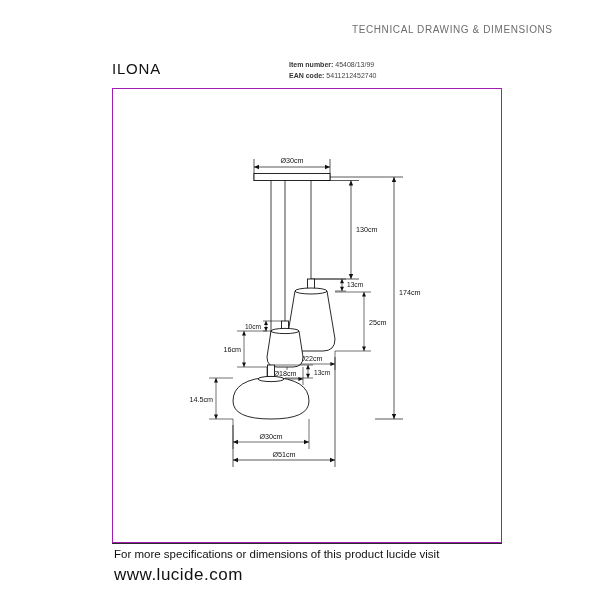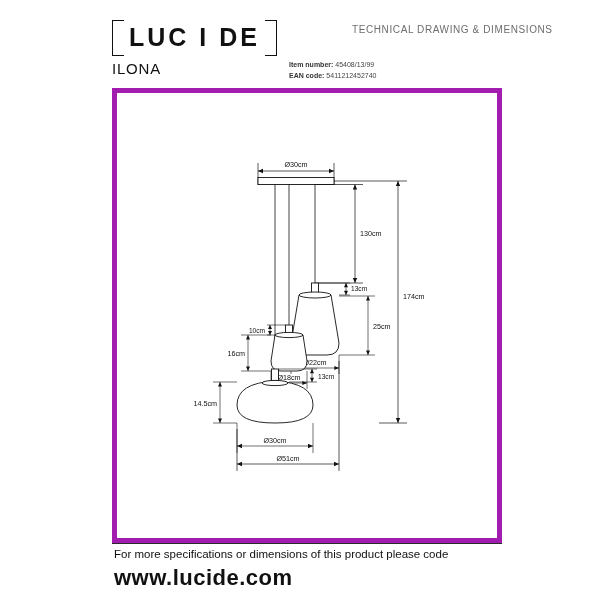--- a/index.html
+++ b/index.html
@@ -80,21 +80,21 @@
   .meta b { font-weight: 700; }
   .meta .val { color: #444; }
 
   
   .frame {
     position: absolute;
     left: 112px;
     top: 88px;
     width: 390px;
     height: 455px;
-    border: 5px solid #a21caf;
+    border: 1px solid #a21caf;
     box-sizing: border-box;
     background: #fff;
   }
 
   .drawing {
     position: absolute;
     left: 0; top: 0;
     width: 390px;
     height: 455px;
   }
@@ -112,47 +112,42 @@
     position: absolute;
     left: 114px;
     top: 548px;
     font-size: 11.5px;
     color: #111;
   }
   .footer-url {
     position: absolute;
     left: 114px;
     top: 565px;
-    font-size: 22px;
-    font-weight: 700;
+    font-size: 17px;
+    font-weight: 400;
     letter-spacing: 0.5px;
     color: #111;
   }
 
   .dim-text {
     font-family: "Liberation Sans", sans-serif;
     font-size: 7.2px;
     fill: #111;
   }
   .dim-text-small {
     font-family: "Liberation Sans", sans-serif;
     font-size: 6.6px;
     fill: #111;
   }
 </style>
 </head>
 <body>
 
 <div class="header">
 
-  <div class="logo">
-    <span class="logo-bracket left"></span>
-    <span class="logo-bracket right"></span>
-    <span class="logo-text">LUC I DE</span>
-  </div>
 
   <div class="tech-label">TECHNICAL DRAWING &amp; DIMENSIONS</div>
 
   <div class="product-name">ILONA</div>
 
   <div class="meta">
     <div>
       <b>Item number:</b>
       <span class="val">45408/13/99</span>
     </div>
@@ -314,14 +309,14 @@
       <line x1="120" y1="371" x2="222" y2="371"></line>
       <path d="M120,371 l5,-2.2 v4.4 z" fill="#111" stroke="none"></path>
       <path d="M222,371 l-5,-2.2 v4.4 z" fill="#111" stroke="none"></path>
     </g>
     <text class="dim-text" x="171" y="368" text-anchor="middle">Ø51cm</text>
 
   </svg>
 </div>
 
 <div class="footer-rule"></div>
-<div class="footer-text">For more specifications or dimensions of this product please code</div>
+<div class="footer-text">For more specifications or dimensions of this product lucide visit</div>
 <div class="footer-url">www.lucide.com</div>
 
 </body></html>

